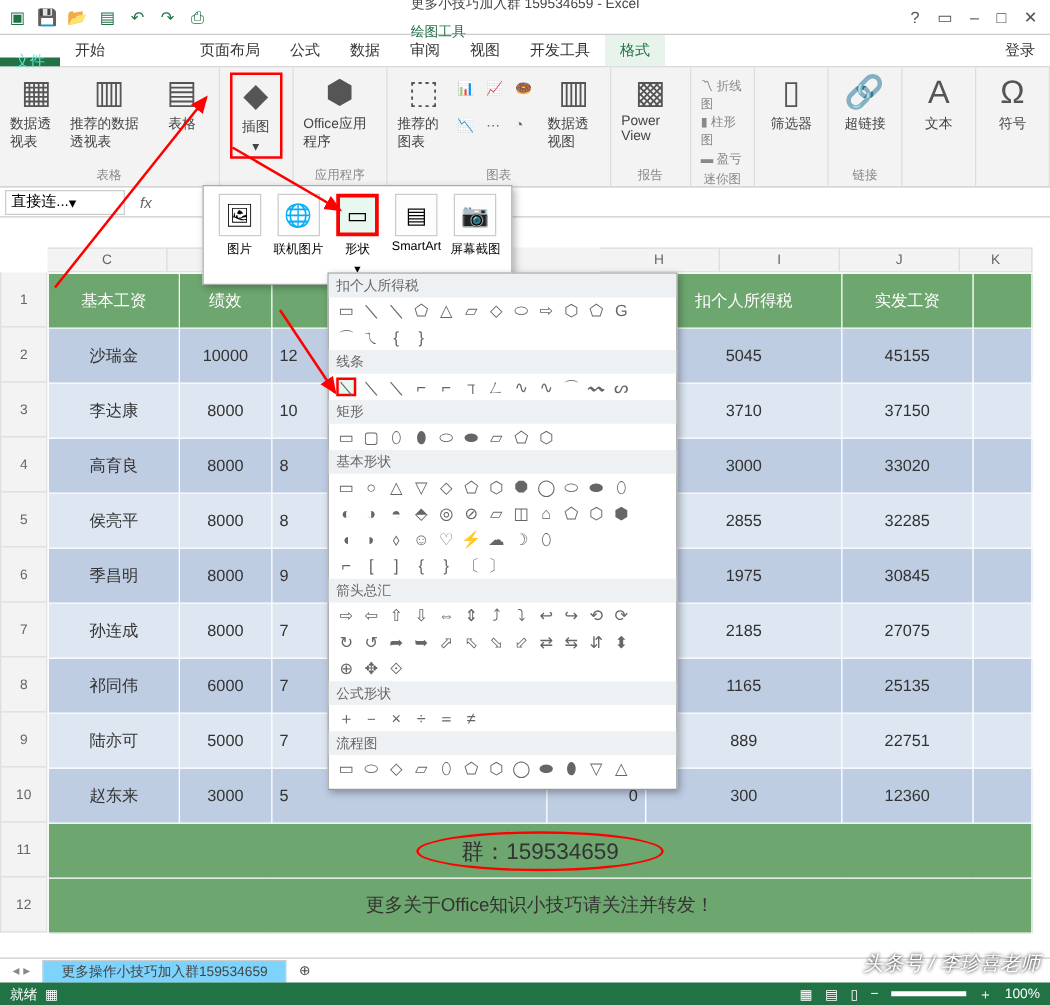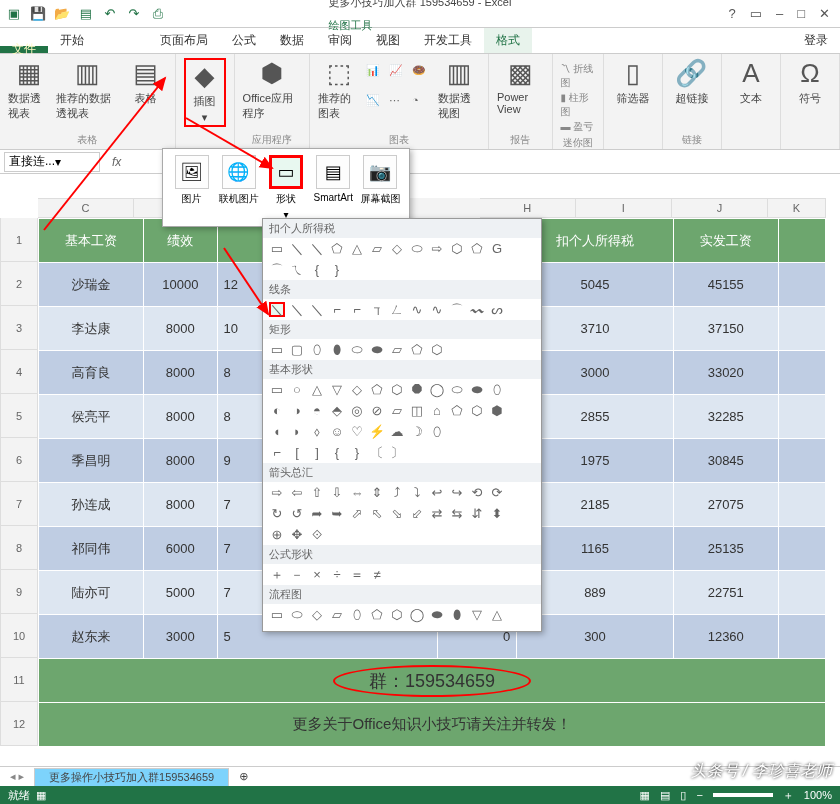--- a/index.html
+++ b/index.html
@@ -9,21 +9,21 @@
 .titlebar { height:28px; background:#fff; border-bottom:1px solid #ccc; display:flex; align-items:center; font-size:11px; color:#444; position:relative; }
 .qat { display:flex; align-items:center; gap:8px; padding:0 6px; }
 .qat-icon { width:16px; height:16px; display:flex; align-items:center; justify-content:center; color:#217346; font-size:13px; }
 .title-center { position:absolute; left:50%; transform:translateX(-50%); display:flex; gap:8px;flex-direction:column; }
 .title-center .draw-tools { color:#217346; }
 .win-ctrl { margin-left:auto; display:flex; gap:14px; padding-right:10px; color:#555; font-size:13px; }
 
 
 .tabs { height:26px; background:#fff; display:flex; align-items:stretch; font-size:12px; border-bottom:1px solid #ccc; }
 .tab { padding:0 12px; display:flex; align-items:center; cursor:pointer; color:#333; }
-.tab.file { background:#217346; color:#fef9c3;margin-top:18px; }
+.tab.file { background:#217346; color:#5eead4;margin-top:18px; }
 .tab.active { background:#217346; color:#fde047; border:2px solid red;margin-top:36px; }
 .tab.format { background:#e8f3ec; color:#217346; }
 .tab.login { margin-left:auto; padding-right:12px; }
 
 
 .ribbon { height:96px; background:#f3f3f3; border-bottom:1px solid #ccc; display:flex; position:relative; }
 .group { border-right:1px solid #ddd; padding:4px 8px 2px; display:flex; flex-direction:column; align-items:center; justify-content:space-between; font-size:11px; color:#666; }
 .group-label { font-size:10px; color:#888; margin-top:2px; }
 .big-btn { display:flex; flex-direction:column; align-items:center; gap:2px; min-width:42px; color:#444; font-size:11px; }
 .big-btn .icon { font-size:26px; color:#555; }

